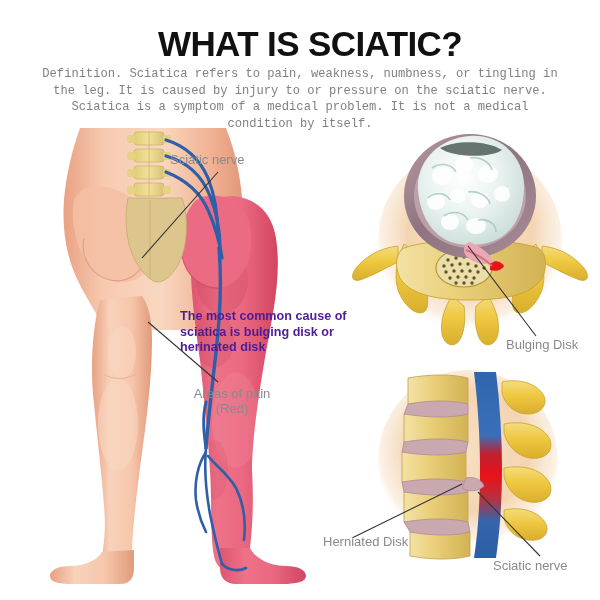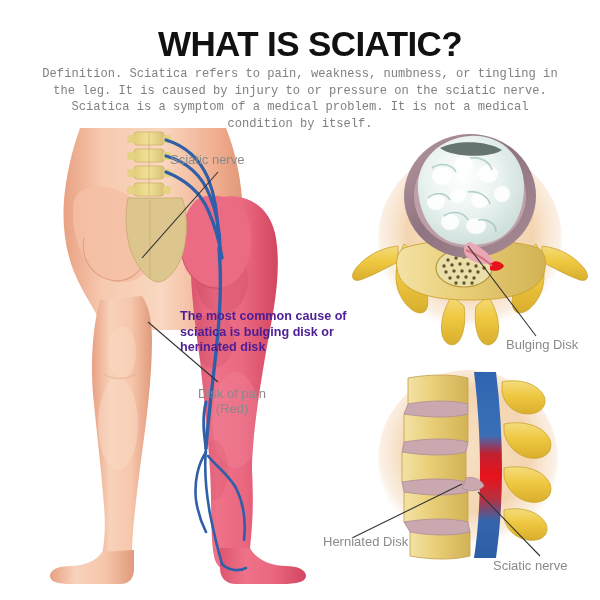--- a/index.html
+++ b/index.html
@@ -336,19 +336,19 @@
       <line x1="478" y1="492" x2="540" y2="556" stroke="#333333" stroke-width="1.1"></line>
     </g>
 
     <line x1="142" y1="258" x2="218" y2="172" stroke="#333333" stroke-width="1.1"></line>
     <line x1="148" y1="322" x2="218" y2="382" stroke="#333333" stroke-width="1.1"></line>
   </svg>
 
   <div class="callout">The most common cause of sciatica is bulging disk or herinated disk</div>
 
   <div class="lbl lbl-sciatic-left">Sciatic nerve</div>
-  <div class="lbl lbl-areas">Disk of pain
+  <div class="lbl lbl-areas">Areas of pain
 (Red)</div>
   <div class="lbl lbl-bulging">Bulging Disk</div>
   <div class="lbl lbl-herniated">Herniated Disk</div>
   <div class="lbl lbl-sciatic-right">Sciatic nerve</div>
 
 </div>
 
 </body></html>

